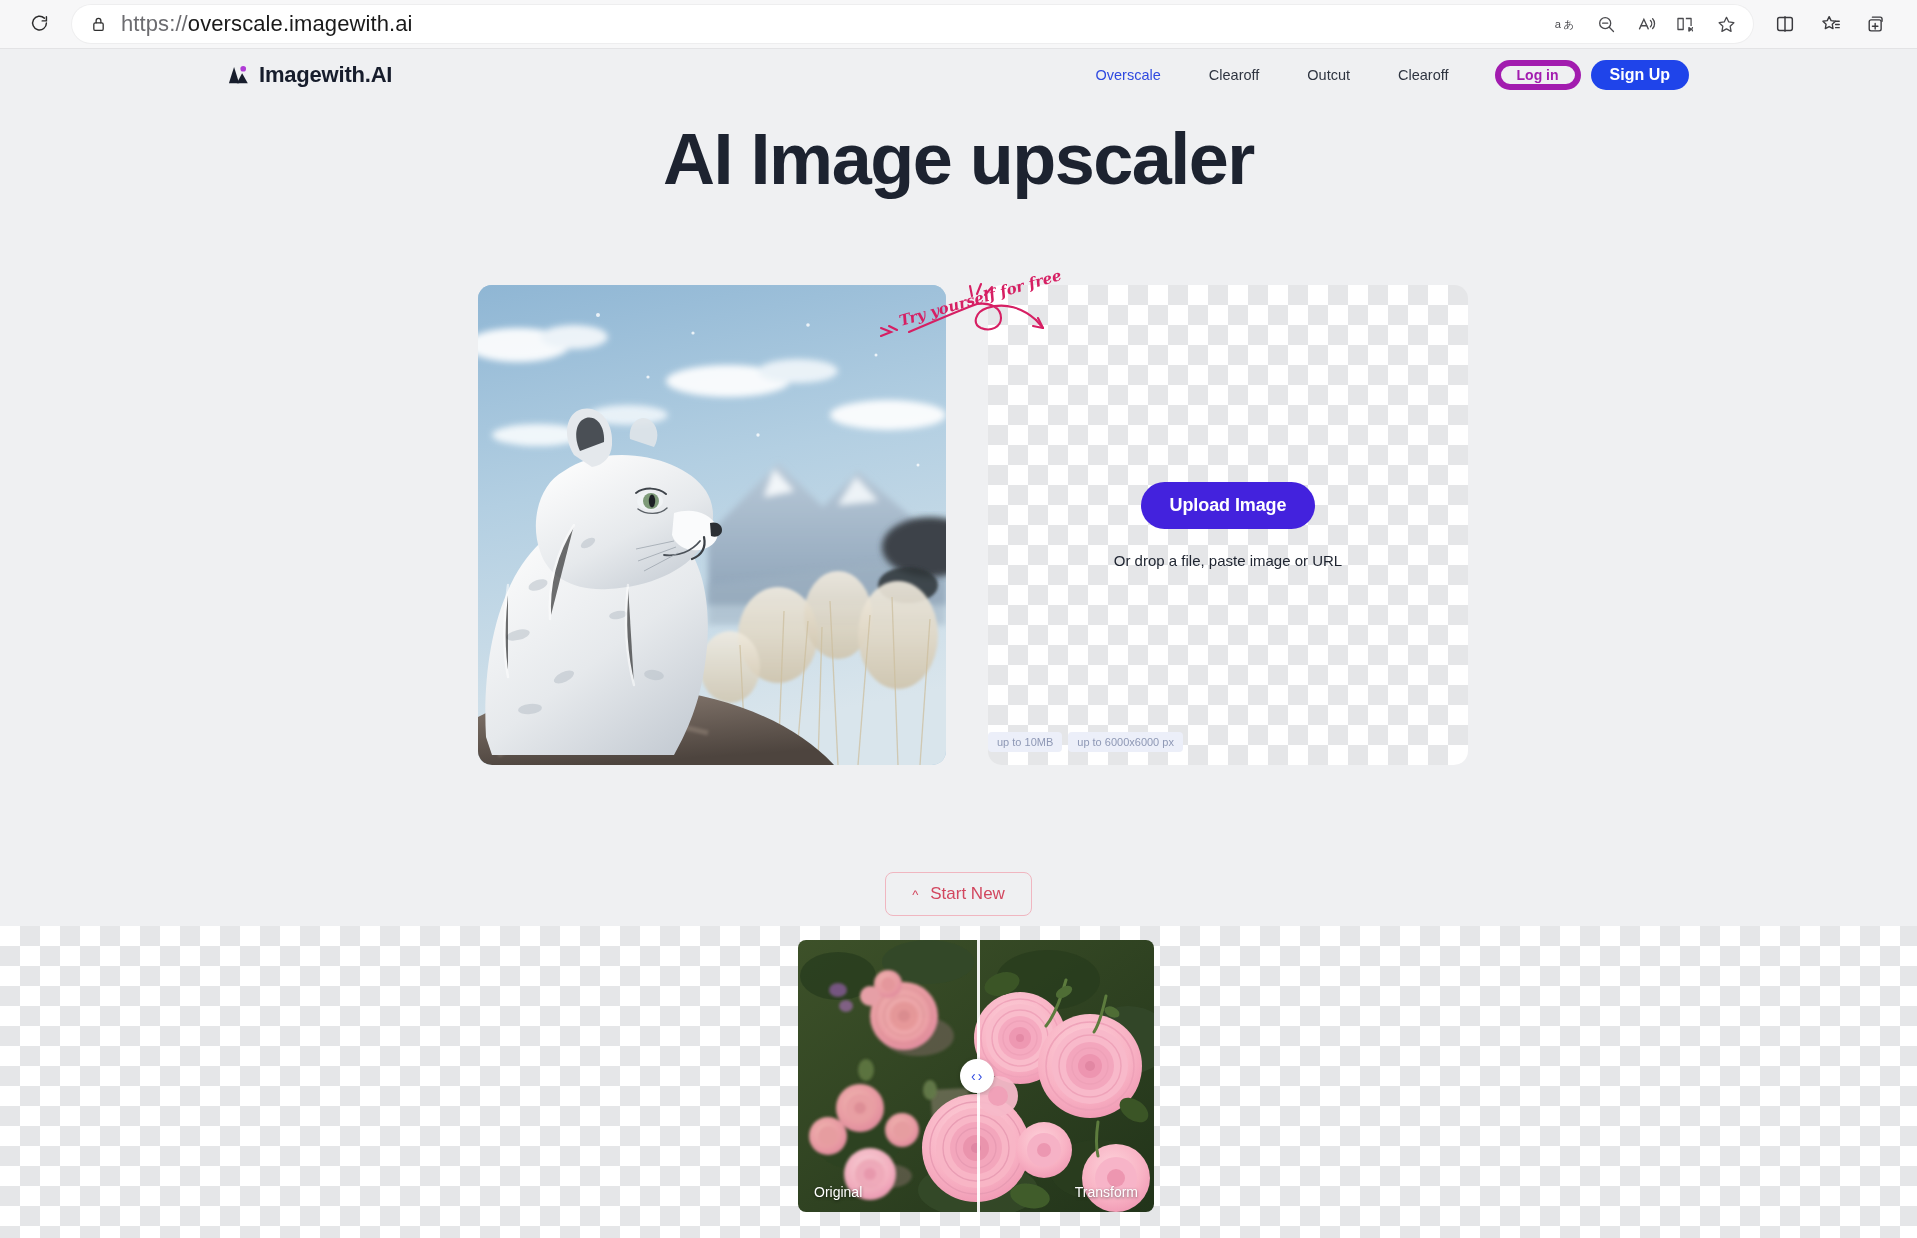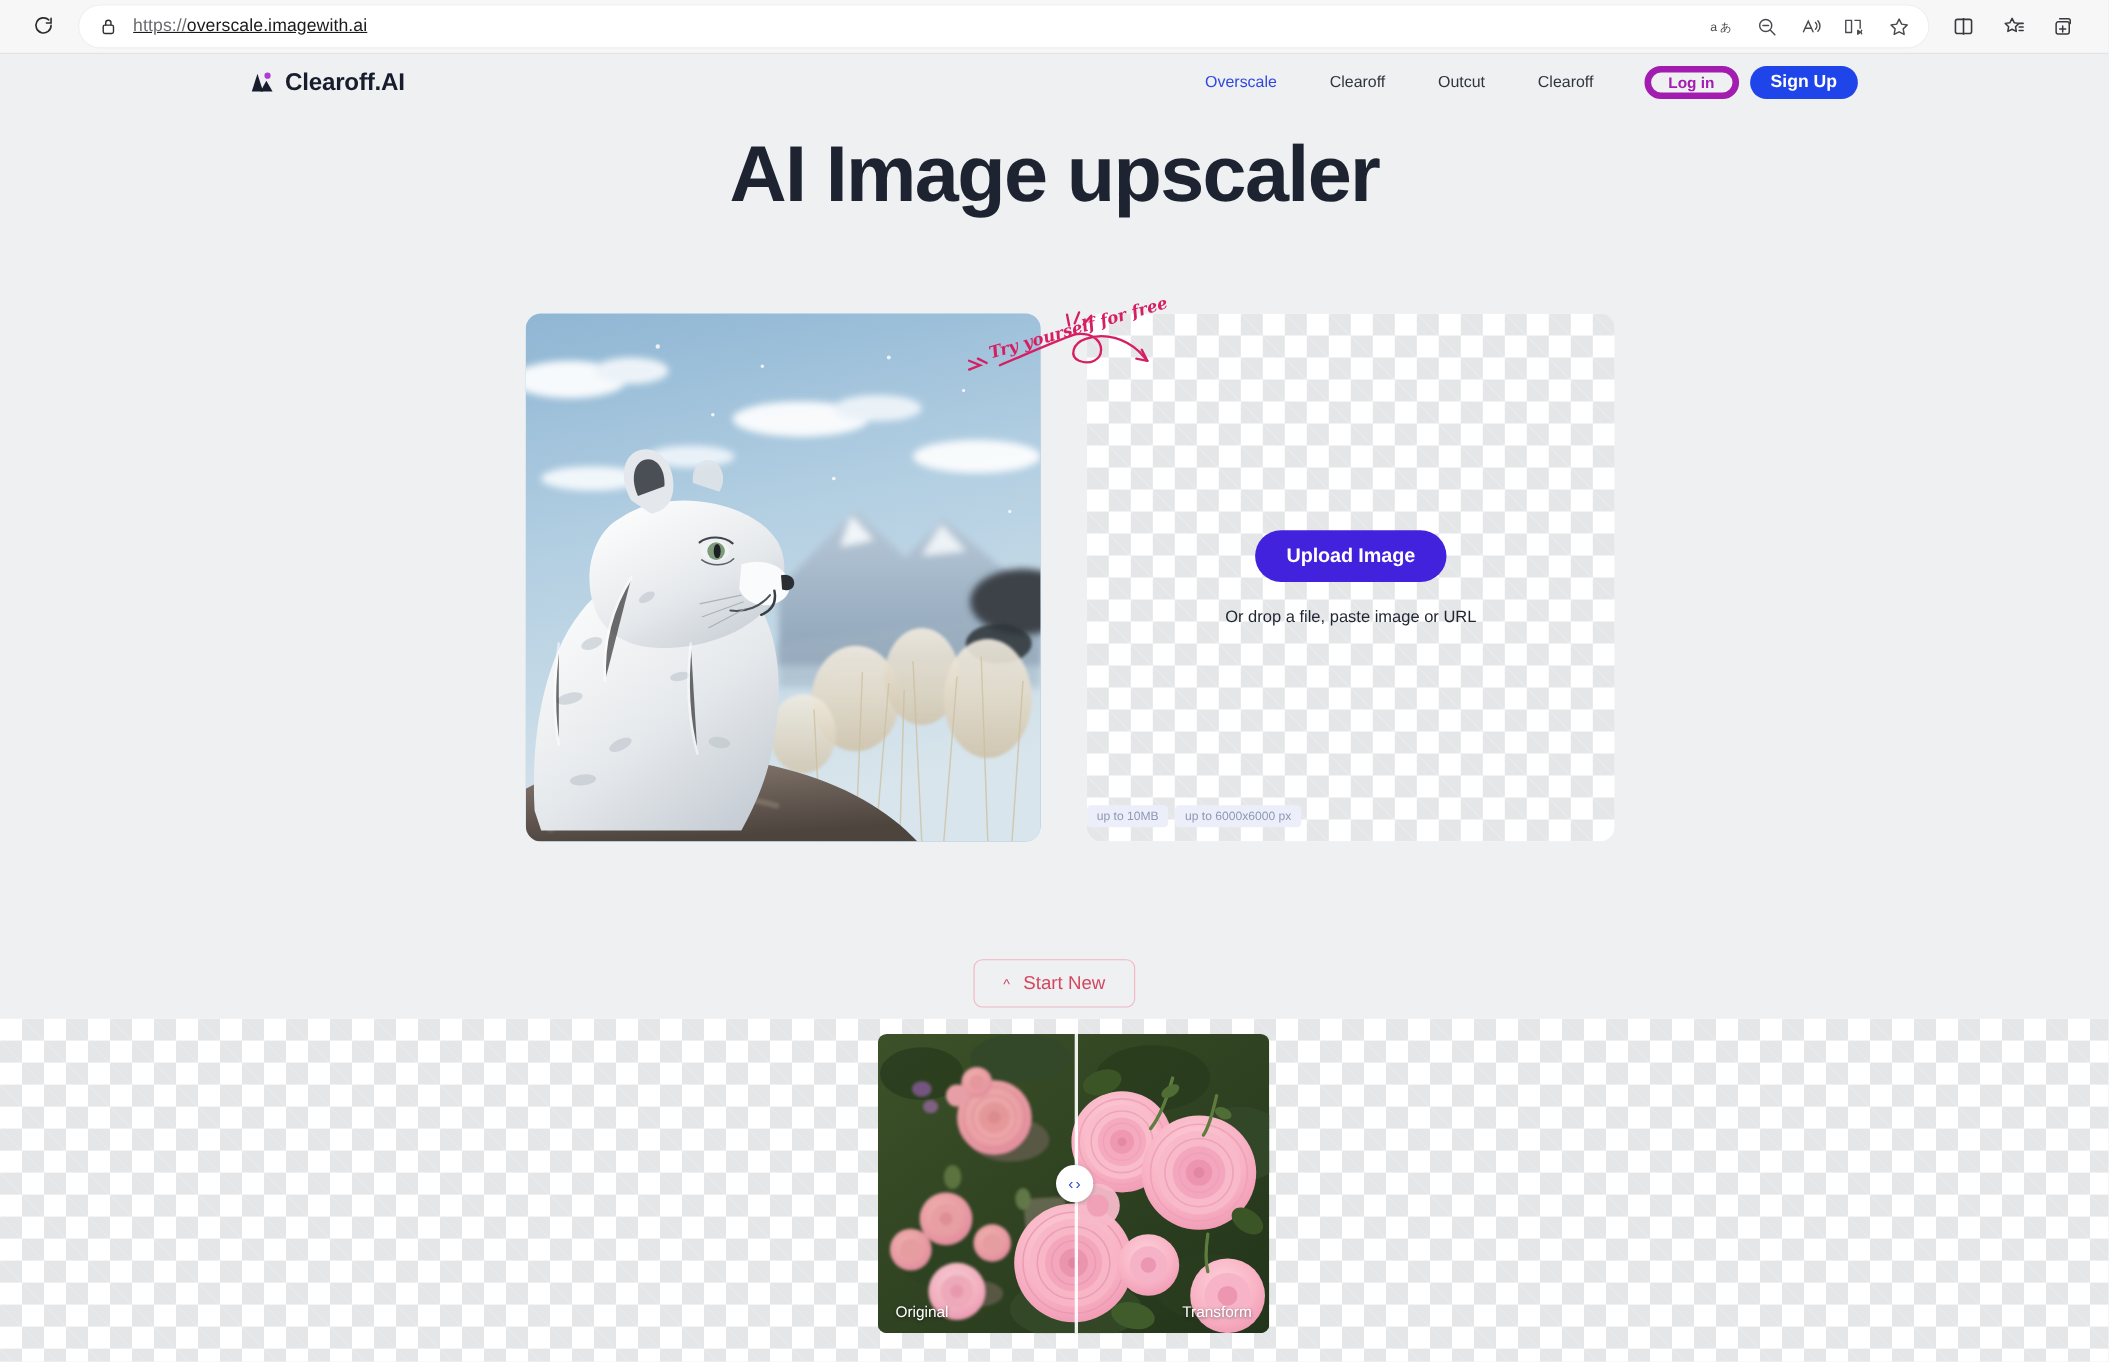--- a/index.html
+++ b/index.html
@@ -39,26 +39,25 @@
     background: #ffffff;
     border-radius: 20px;
     display: flex;
     align-items: center;
     padding: 0 10px 0 18px;
     box-shadow: 0 0 0 1px rgba(0,0,0,0.035);
   }
   .lock-icon { flex: 0 0 auto; display:flex; align-items:center; color:#2f2f2f; margin-right: 14px;}
   .url-text {
     flex: 1 1 auto;
-    font-size: 16px;
+    font-size: 22px;
     color: #1a1a1a;
     letter-spacing: 0.1px;
     white-space: nowrap;
     overflow: hidden;
-    text-decoration: underline;
   }
   .url-text .scheme { color: #6c6c70; }
   .url-actions { display: flex; align-items: center; gap: 6px; flex: 0 0 auto; }
   .url-actions .chrome-btn { width: 34px; height: 34px; }
   .chrome-right {
     display: flex; align-items: center; gap: 10px;
     flex: 0 0 auto; margin-left: 14px;
   }
 
   
@@ -372,21 +371,21 @@
   </div>
 </div>
 
 <div class="site-header">
   <div class="logo-wrap">
     <svg class="logo-mark" viewBox="0 0 24 24">
       <path d="M6.6 3.2 12.2 21H1z" fill="#171d2c"></path>
       <path d="M15.4 10.2 21.6 21h-12z" fill="#171d2c"></path>
       <circle cx="16.6" cy="5.2" r="3.1" fill="#b03bd6"></circle>
     </svg>
-    <span class="logo-text">Clearoff.AI</span>
+    <span class="logo-text">Imagewith.AI</span>
   </div>
 
   <nav class="nav">
     <a class="nav-link active">Overscale</a>
     <a class="nav-link">Clearoff</a>
     <a class="nav-link">Outcut</a>
     <a class="nav-link">Clearoff</a>
     <button class="btn-login">Log in</button>
     <button class="btn-signup">Sign Up</button>
   </nav>

